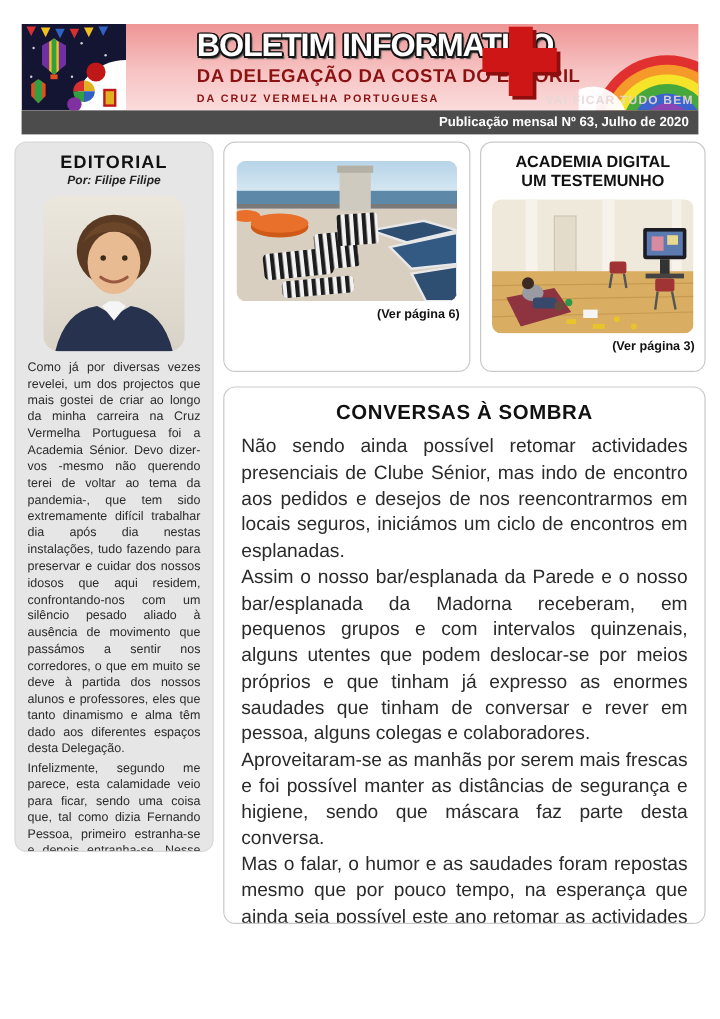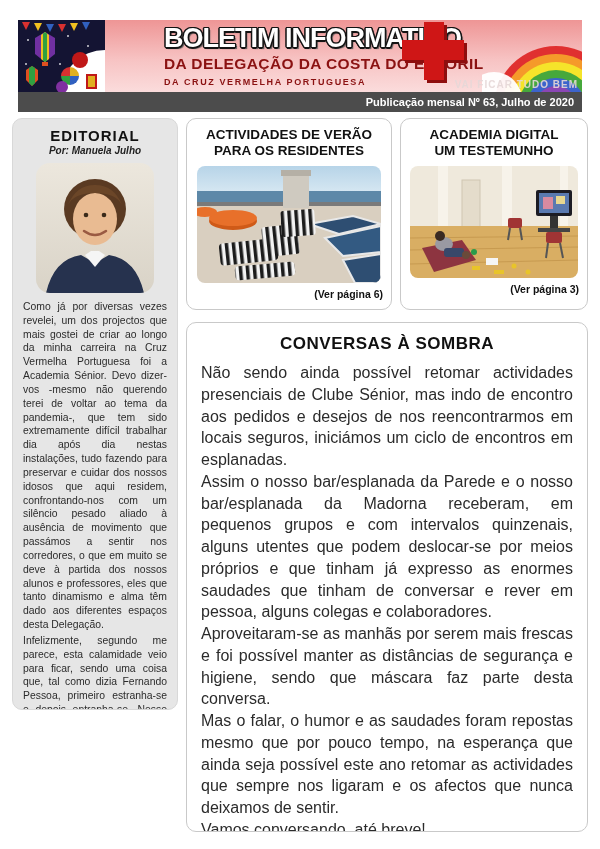--- a/index.html
+++ b/index.html
@@ -38,21 +38,21 @@
   .article-box{position:absolute;top:118px;height:192px;background:#fff;border:1px solid #c9c9c9;
     border-radius:10px;box-sizing:border-box;padding:8px 8px;overflow:hidden;}
   .article-box.first{left:186px;width:206px;}
   .article-box.second{left:400px;width:188px;}
   .art-title{text-align:center;font-weight:bold;font-size:13.5px;line-height:1.18;color:#111;}
   .art-photo{margin:7px auto 5px;border-radius:8px;overflow:hidden;}
   .art-photo.terrace{width:184px;height:117px;}
   .art-photo.room{width:168px;height:112px;}
   .art-ref{text-align:right;font-size:10.5px;font-weight:bold;color:#111;}
 
-  .main-box{position:absolute;left:186px;top:322px;width:402px;height:510px;background:#fff;
+  .main-box{position:absolute;left:186px;top:322px;width:402px;height:448px;background:#fff;
     border:1px solid #c9c9c9;border-radius:10px;box-sizing:border-box;padding:9px 14px;overflow:hidden;}
   .main-title{text-align:center;font-size:17px;font-weight:bold;letter-spacing:.5px;color:#111;margin:2px 0 8px;}
   .main-text p{font-size:16px;line-height:1.36;text-align:justify;margin:0;color:#2b2b2b;}
   .signature{text-align:right;font-style:italic;font-size:10.5px;color:#222;margin-top:3px;}
   .main-photo{width:374px;height:236px;margin:7px auto 0;border-radius:10px;overflow:hidden;}
   svg{display:block;}
 </style>
 </head>
 <body>
 
@@ -134,21 +134,21 @@
       </svg>
     </div>
 
     <div class="motto-txt">VAI FICAR TUDO BEM</div>
   </div>
 
   <div class="pub-bar">Publicação mensal Nº 63, Julho de 2020</div>
 
   <div class="editorial-box">
     <div class="ed-title">EDITORIAL</div>
-    <div class="ed-byline">Por: Manuela Julho</div>
+    <div class="ed-byline">Por: Filipe Filipe</div>
     <div class="ed-photo">
       <svg width="118" height="130" viewBox="0 0 118 130">
         <defs>
           <linearGradient id="pbg" x1="0" y1="0" x2="0" y2="1">
             <stop offset="0" stop-color="#ece7dd"></stop>
               <stop offset="1" stop-color="#d9d3c7"></stop>
           </linearGradient>
         </defs>
         <rect width="118" height="130" fill="url(#pbg)"></rect>
         <ellipse cx="59" cy="46" rx="31" ry="30" fill="#5a3a22"></ellipse>
@@ -162,24 +162,20 @@
       </svg>
     </div>
     <div class="ed-text">
         <p>Como já por diversas vezes revelei, um dos projectos que mais gostei de criar ao longo da minha carreira na Cruz Vermelha Portuguesa foi a Academia Sénior. Devo dizer-vos -mesmo não querendo terei de voltar ao tema da pandemia-, que tem sido extremamente difícil trabalhar dia após dia nestas instalações, tudo fazendo para preservar e cuidar dos nossos idosos que aqui residem, confrontando-nos com um silêncio pesado aliado à ausência de movimento que passámos a sentir nos corredores, o que em muito se deve à partida dos nossos alunos e professores, eles que tanto dinamismo e alma têm dado aos diferentes espaços desta Delegação.</p>
         <p>Infelizmente, segundo me parece, esta calamidade veio para ficar, sendo uma coisa que, tal como dizia Fernando Pessoa, primeiro estranha-se e depois entranha-se. Nesse sentido, estamos a tentar com o máximo cuidado continuarmos a defender-nos deste COVID-19, embora sentindo que a vida tem de continuar e não podemos ficar encerrados "ad eternum".</p>
       </div>
     <div class="ed-cont">(continua pág. 2)</div>
   </div>
 
   <div class="article-box first">
-    <div class="art-title">
-      <div>ACTIVIDADES DE VERÃO</div>
-      <div>PARA OS RESIDENTES</div>
-    </div>
     <div class="art-photo terrace">
       <svg width="184" height="117" viewBox="0 0 184 117">
         <defs>
           <linearGradient id="skyg" x1="0" y1="0" x2="0" y2="1">
             <stop offset="0" stop-color="#b7d4e8"></stop>
               <stop offset="1" stop-color="#e6f1f7"></stop>
           </linearGradient>
           <pattern id="stripePat" width="7" height="7" patternUnits="userSpaceOnUse">
             <rect width="7" height="7" fill="#f2f2f2"></rect>
               <rect width="3.5" height="7" fill="#1c1c1c"></rect>

